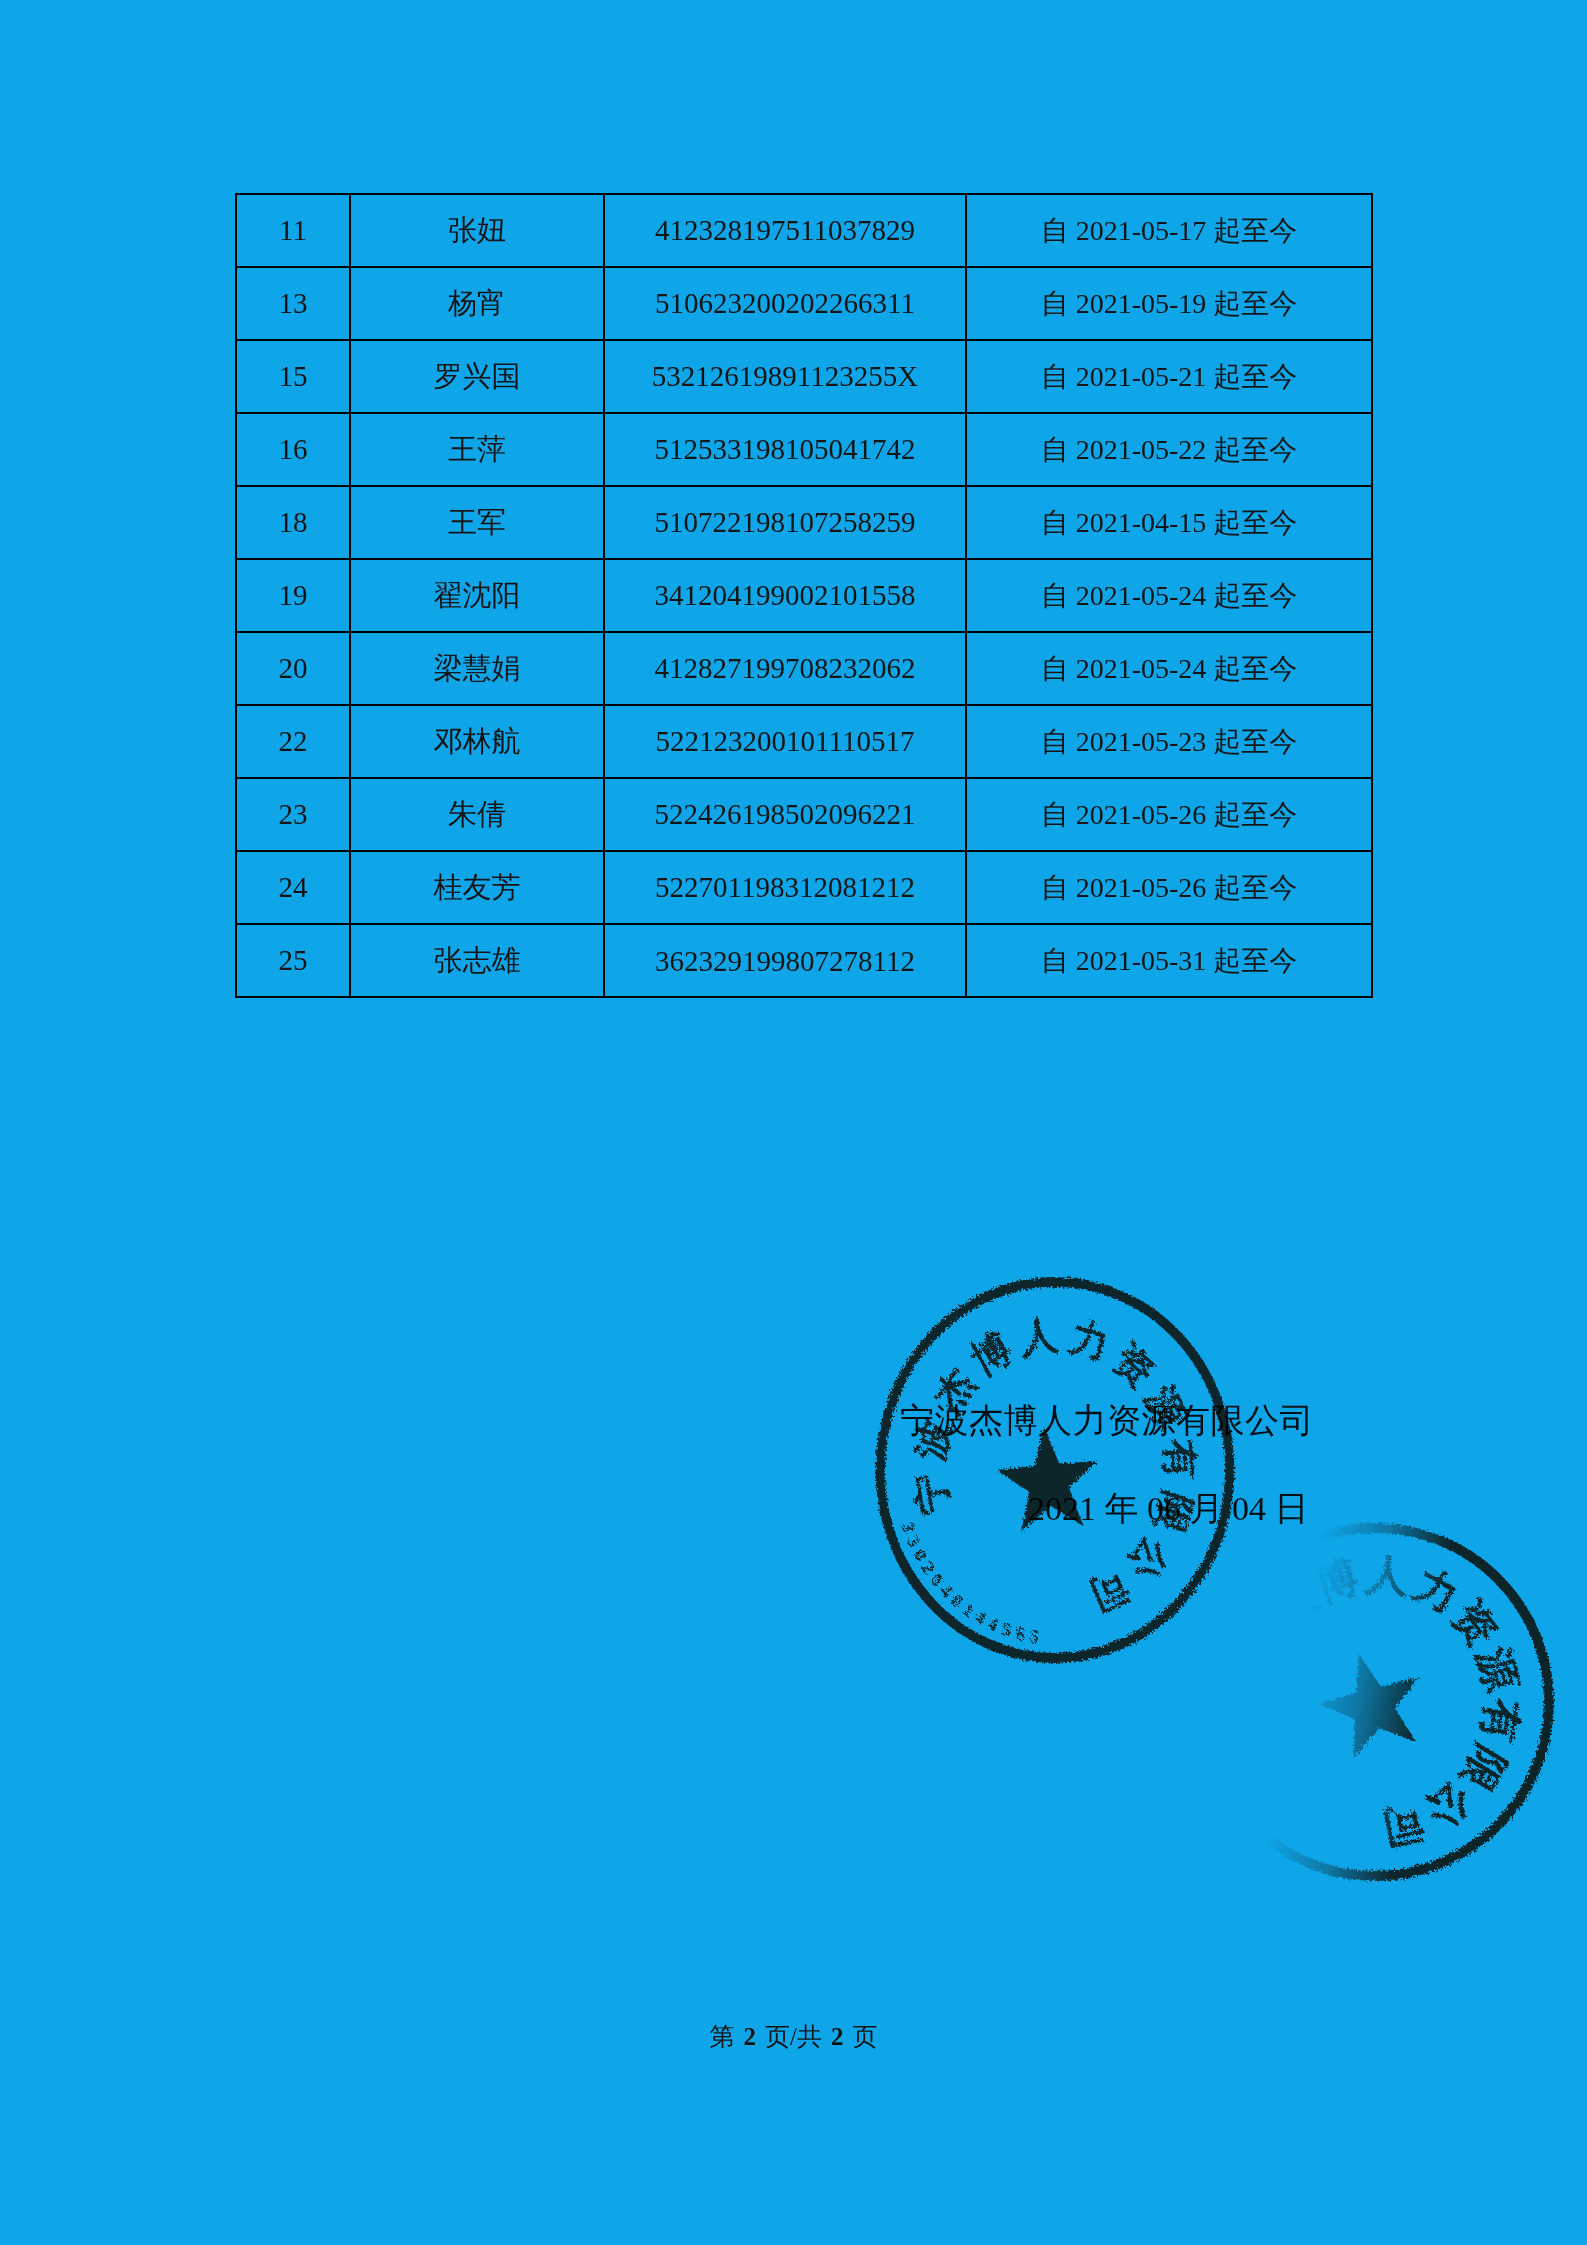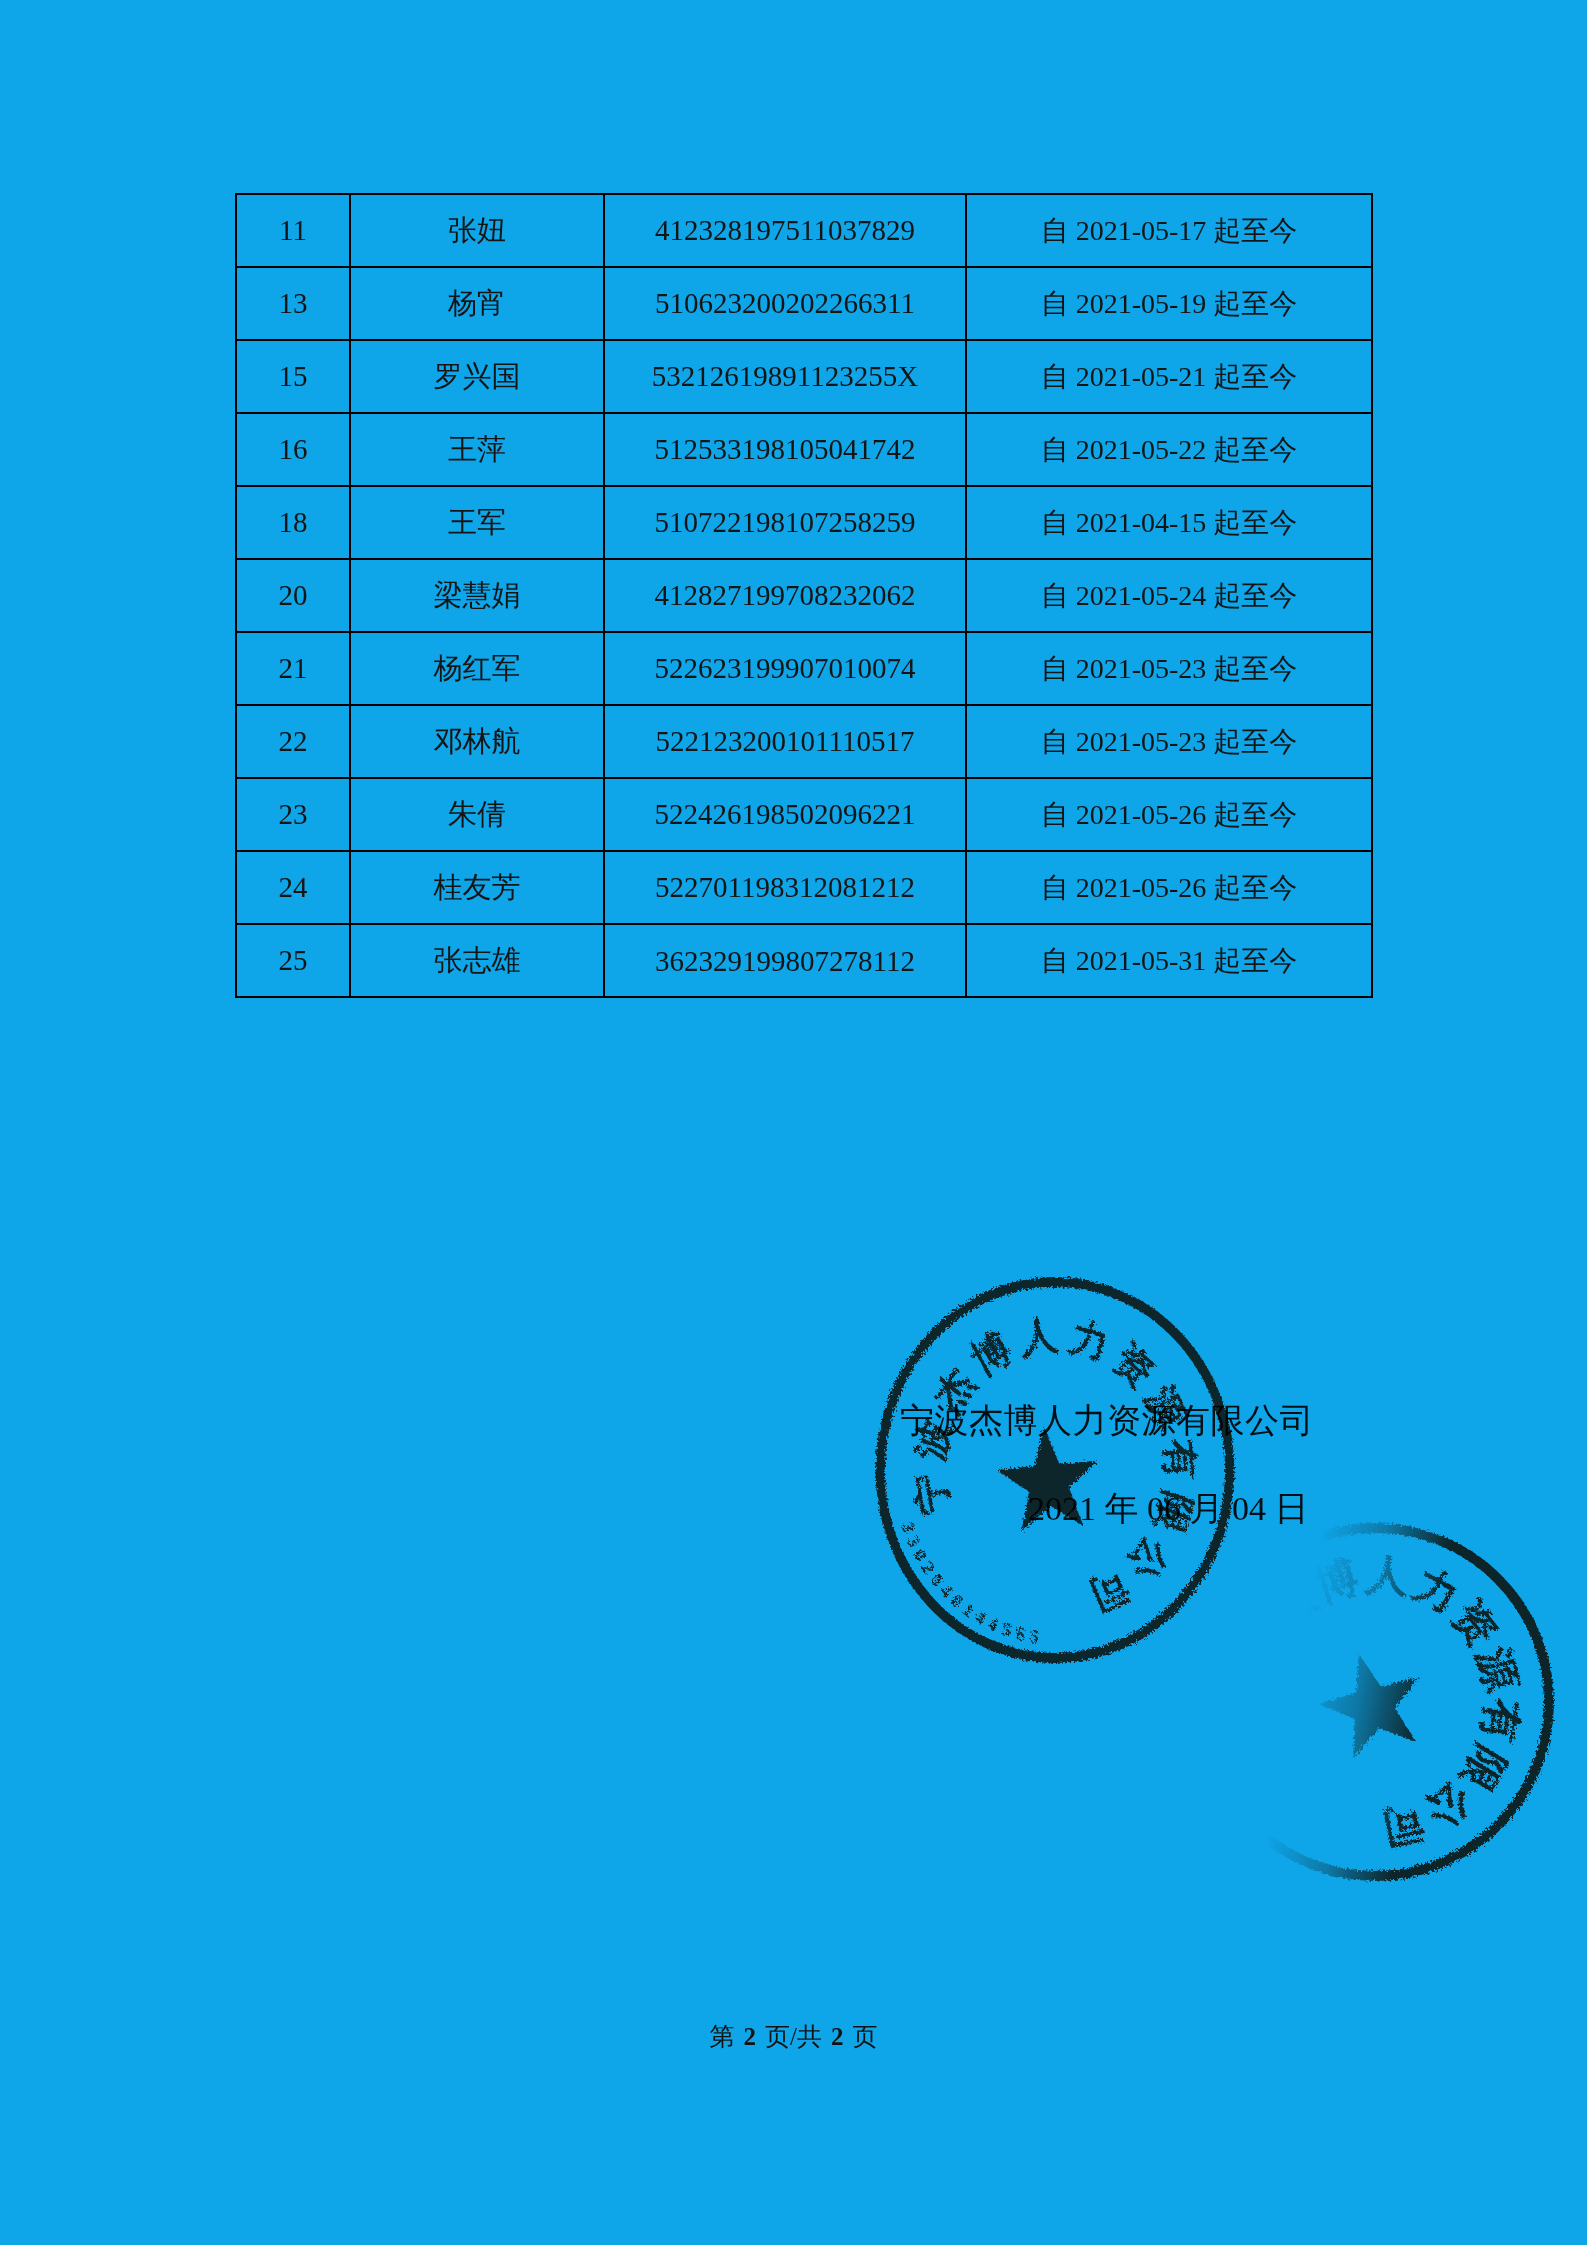--- a/index.html
+++ b/index.html
@@ -94,30 +94,30 @@
           <td data-name="cell-id-number">512533198105041742</td>
           <td data-name="cell-period">自 2021-05-22 起至今</td>
         </tr>
         <tr data-name="table-row">
           <td data-name="cell-no">18</td>
           <td data-name="cell-name">王军</td>
           <td data-name="cell-id-number">510722198107258259</td>
           <td data-name="cell-period">自 2021-04-15 起至今</td>
         </tr>
         <tr data-name="table-row">
+          <td data-name="cell-no">19</td>
+          <td data-name="cell-name">翟沈阳</td>
+          <td data-name="cell-id-number">341204199002101558</td>
+          <td data-name="cell-period">自 2021-05-24 起至今</td>
+        </tr>
+        <tr data-name="table-row">
           <td data-name="cell-no">20</td>
           <td data-name="cell-name">梁慧娟</td>
           <td data-name="cell-id-number">412827199708232062</td>
           <td data-name="cell-period">自 2021-05-24 起至今</td>
-        </tr>
-        <tr data-name="table-row">
-          <td data-name="cell-no">21</td>
-          <td data-name="cell-name">杨红军</td>
-          <td data-name="cell-id-number">522623199907010074</td>
-          <td data-name="cell-period">自 2021-05-23 起至今</td>
         </tr>
         <tr data-name="table-row">
           <td data-name="cell-no">22</td>
           <td data-name="cell-name">邓林航</td>
           <td data-name="cell-id-number">522123200101110517</td>
           <td data-name="cell-period">自 2021-05-23 起至今</td>
         </tr>
         <tr data-name="table-row">
           <td data-name="cell-no">23</td>
           <td data-name="cell-name">朱倩</td>

